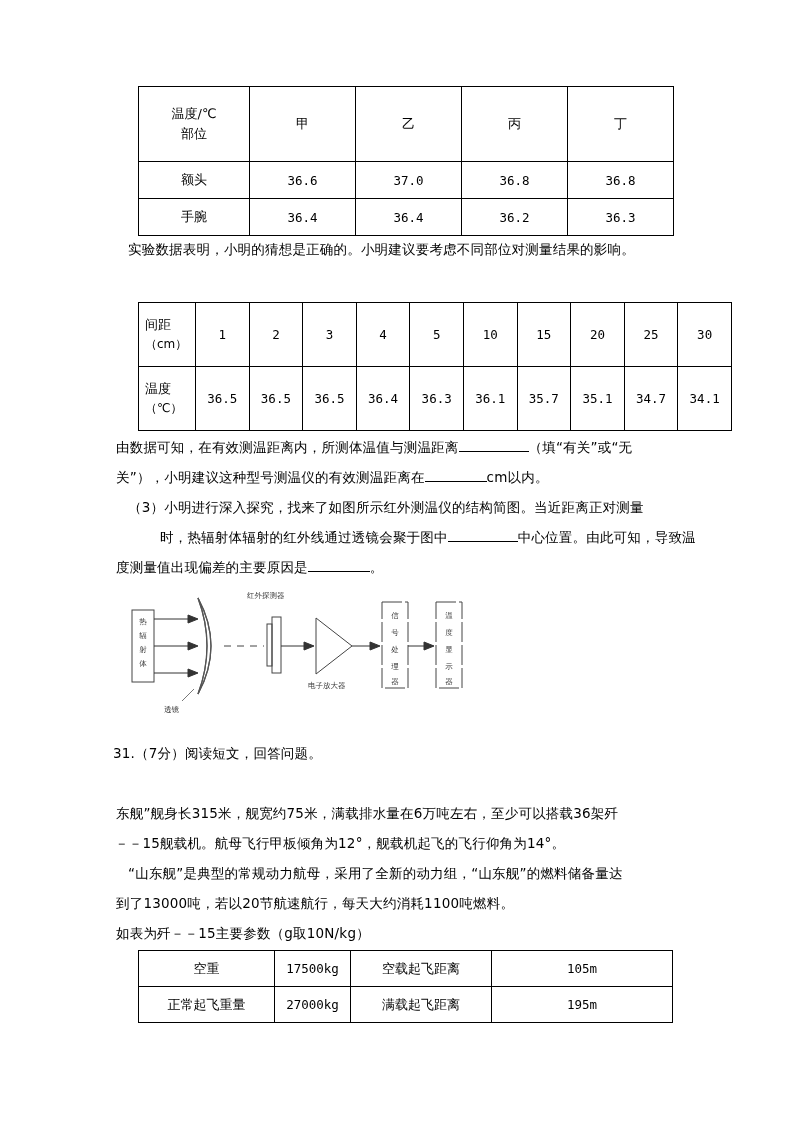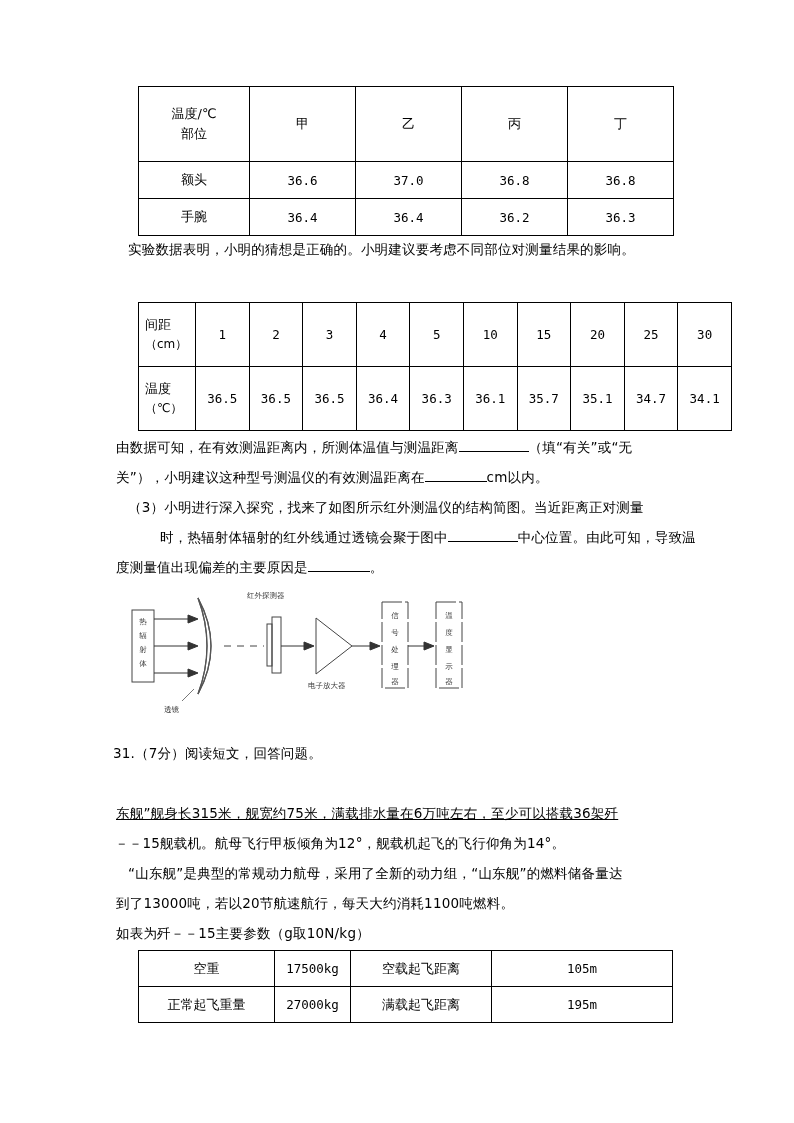--- a/index.html
+++ b/index.html
@@ -249,21 +249,21 @@
       <rect x="324" y="14" width="26" height="86" fill="none" stroke="#444" stroke-width="1" stroke-dasharray="20,3"></rect>
       <text class="vbox-text" x="337" y="30" text-anchor="middle">温</text>
       <text class="vbox-text" x="337" y="47" text-anchor="middle">度</text>
       <text class="vbox-text" x="337" y="64" text-anchor="middle">显</text>
       <text class="vbox-text" x="337" y="81" text-anchor="middle">示</text>
       <text class="vbox-text" x="337" y="96" text-anchor="middle">器</text>
     </svg>
   </div>
 
   <div class="para" style="left:113px; top:738px;">31.（7分）阅读短文，回答问题。</div>
-  <div class="para" style="left:116px; top:798px;text-decoration:underline;">东舰”舰身长315米，舰宽约75米，满载排水量在6万吨左右，至少可以搭载36架歼</div>
+  <div class="para" style="left:116px; top:798px;">东舰”舰身长315米，舰宽约75米，满载排水量在6万吨左右，至少可以搭载36架歼</div>
   <div class="para" style="left:115px; top:828px;">－－15舰载机。航母飞行甲板倾角为12°，舰载机起飞的飞行仰角为14°。</div>
   <div class="para" style="left:128px; top:858px;">“山东舰”是典型的常规动力航母，采用了全新的动力组，“山东舰”的燃料储备量达</div>
   <div class="para" style="left:116px; top:888px;">到了13000吨，若以20节航速航行，每天大约消耗1100吨燃料。</div>
   <div class="para" style="left:116px; top:918px;">如表为歼－－15主要参数（g取10N/kg）</div>
 
   <table class="grid" id="table-j15-params">
     <tbody>
         <tr>
       <td class="p-name">空重</td>
       <td class="p-val mono">17500kg</td>

